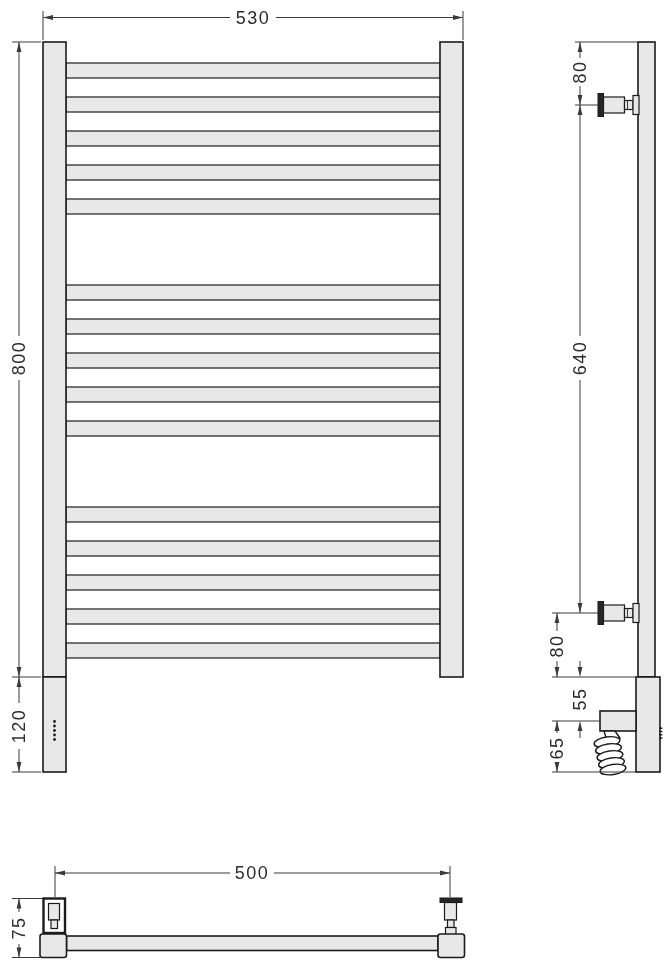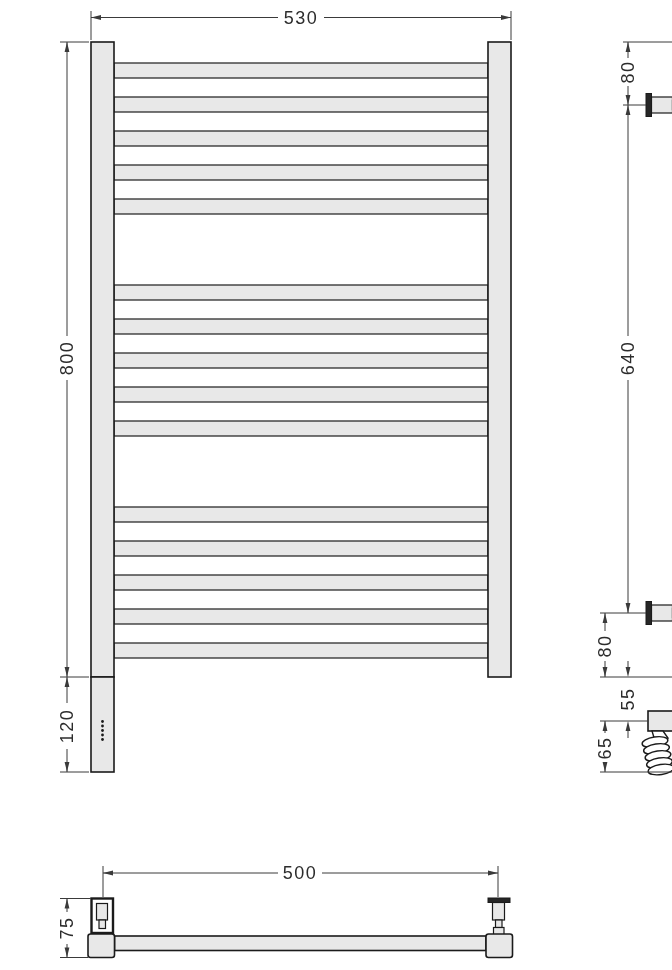--- a/index.html
+++ b/index.html
@@ -2,21 +2,21 @@
 <html style="--fill: #e8e8e8; --line: #1b1b1b; --dim: #3a3a3a; --bg: #ffffff;"><head>
 <meta charset="utf-8">
 <style>
   :root{
     --fill:#e8e8e8;
     --line:#1b1b1b;
     --dim:#3a3a3a;
     --bg:#ffffff;
   }
   html,body{margin:0;padding:0;background:var(--bg);}
-  .stage{width:542px;height:970px;position:relative;background:var(--bg);margin-left:48px;}
+  .stage{width:542px;height:970px;position:relative;background:var(--bg);}
   svg{display:block;}
   .part{fill:var(--fill);stroke:var(--line);stroke-width:1.6;}
   .part-thin{fill:var(--fill);stroke:var(--line);stroke-width:1.2;}
   .part-dark{fill:#262626;stroke:var(--line);stroke-width:1;}
   .part-open{fill:#ffffff;stroke:var(--line);stroke-width:2.4;}
   .coil{fill:#ffffff;stroke:var(--line);stroke-width:1.4;}
   .dimline{stroke:var(--dim);stroke-width:1;fill:none;}
   .arrow{fill:var(--dim);stroke:none;}
   .dim-text{
     font-family:"Liberation Sans", sans-serif;

